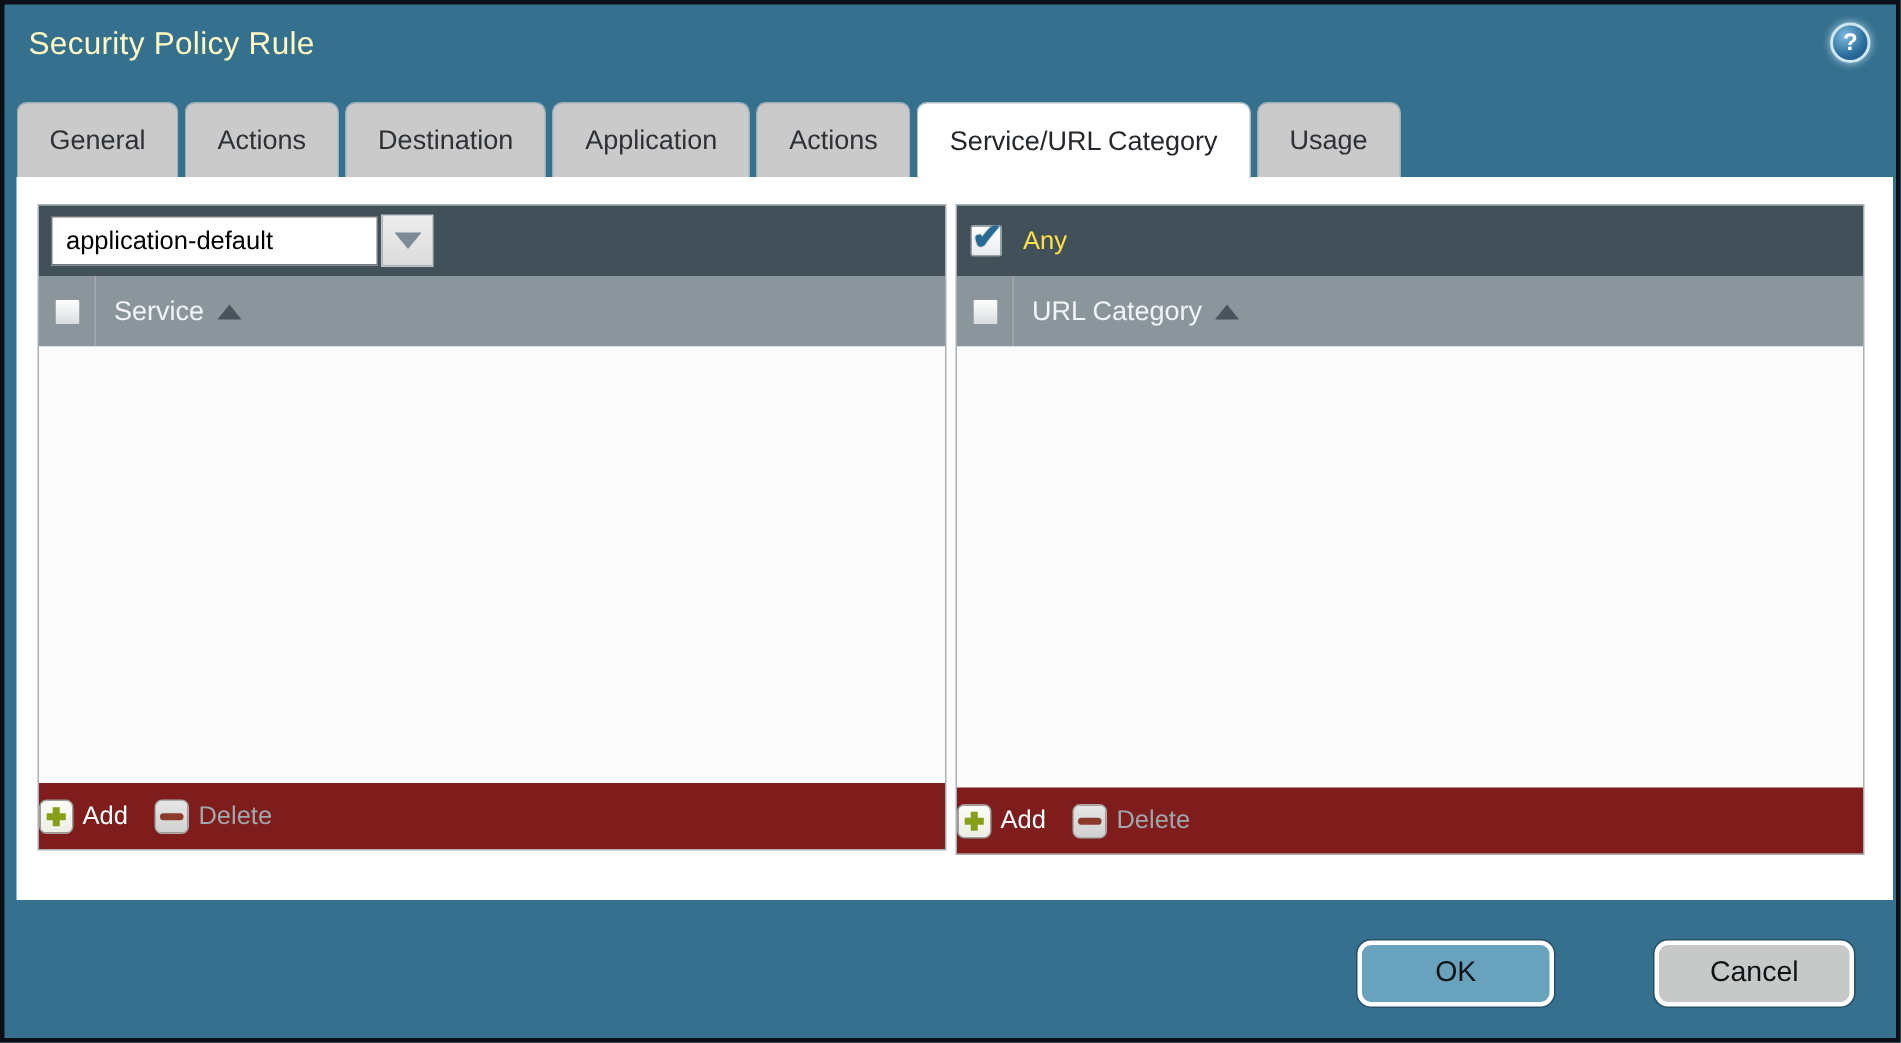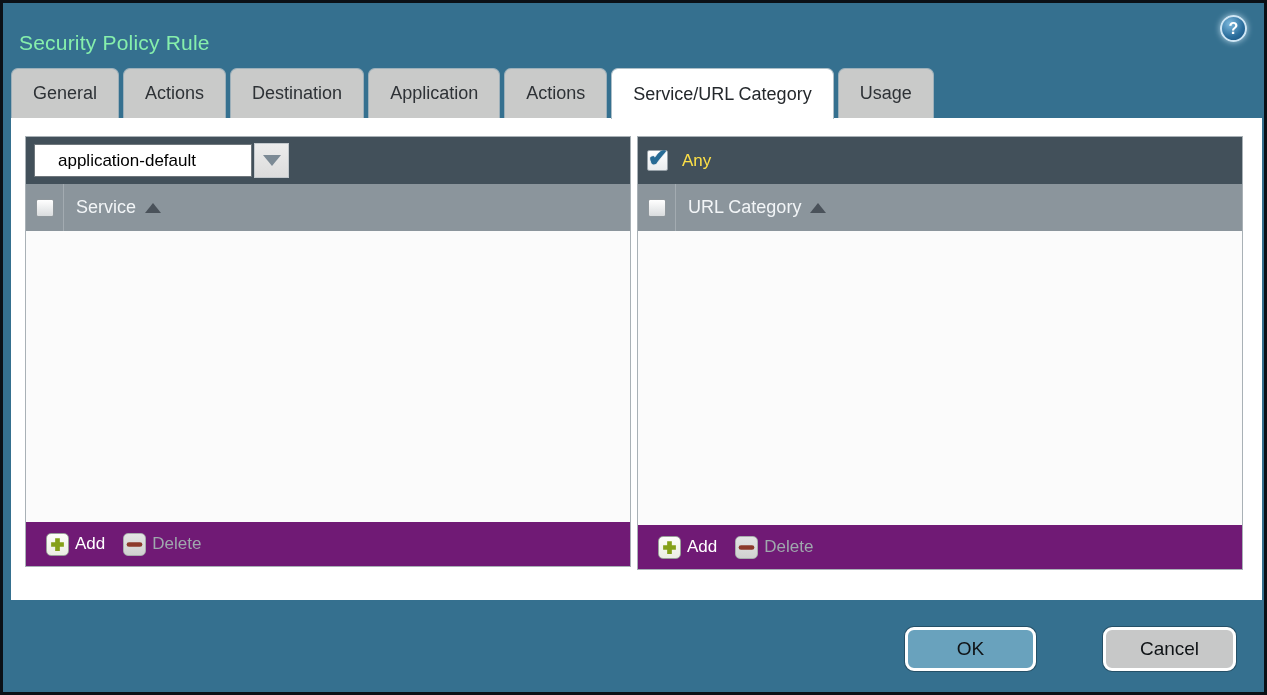--- a/index.html
+++ b/index.html
@@ -10,22 +10,22 @@
   }
   .dialog {
     position: relative;
     width: 1267px; height: 695px;
     background: #35708f;
     border: 3px solid #0b1016;
     overflow: hidden;
   }
   
   .dialog-title {
-    position: absolute; left: 16px; top: 28px;
-    font-size: 21px; color: #86efac; letter-spacing: .2px;
+    position: absolute; left: 16px; top: 15px;
+    font-size: 21px; color: #fef9c3; letter-spacing: .2px;
   }
   .help-icon {
     position: absolute; right: 17px; top: 12px;
     width: 27px; height: 27px; border-radius: 50%;
     background: radial-gradient(circle at 35% 30%, #7db9dd, #2a6d9c 60%, #174f7c);
     border: 2px solid #cfe6f4;
     box-shadow: 0 0 6px rgba(210,235,250,.8);
     color: #ffffff; font-weight: bold; font-size: 16px;
     display: flex; align-items: center; justify-content: center;
     cursor: pointer;
@@ -64,21 +64,21 @@
   .panel.left  { left: 14px;  }
   .panel.right { left: 626px; height: 434px; }
   .panel-toolbar {
     height: 47px; flex: none;
     background: #42505a;
     display: flex; align-items: center; padding-left: 8px;
   }
   .select-box {
     width: 218px; height: 33px;
     background: #ffffff; border: 1px solid #6f777c;
-    display: flex; align-items: center; padding-left: 23px;
+    display: flex; align-items: center; padding-left: 9px;
     font-size: 17px; color: #000; cursor: pointer;
   }
   .select-arrow-btn {
     width: 35px; height: 35px; margin-left: 2px;
     background: linear-gradient(#ececec, #dcdcdc);
     border: 1px solid #c2c8cc;
     display: flex; align-items: center; justify-content: center;
     cursor: pointer;
   }
   .arrow-down {
@@ -108,22 +108,22 @@
   }
   .sort-asc-icon {
     width: 0; height: 0; margin-left: 9px;
     border-left: 8px solid transparent;
     border-right: 8px solid transparent;
     border-bottom: 10px solid #4a525a;
   }
   .panel-body { flex: 1; background: #fbfbfb; }
   .panel-footer {
     height: 44px; flex: none;
-    background: #701a75;
-    display: flex; align-items: center; padding-left: 20px;
+    background: #7f1d1d;
+    display: flex; align-items: center; padding-left: 0;
   }
   .icon-btn {
     width: 23px; height: 23px; border-radius: 5px;
     display: flex; align-items: center; justify-content: center;
     cursor: pointer; flex: none;
   }
   .icon-btn.add {
     background: linear-gradient(#fdfdf9, #eceee4);
     border: 1px solid #9aa09a;
   }

